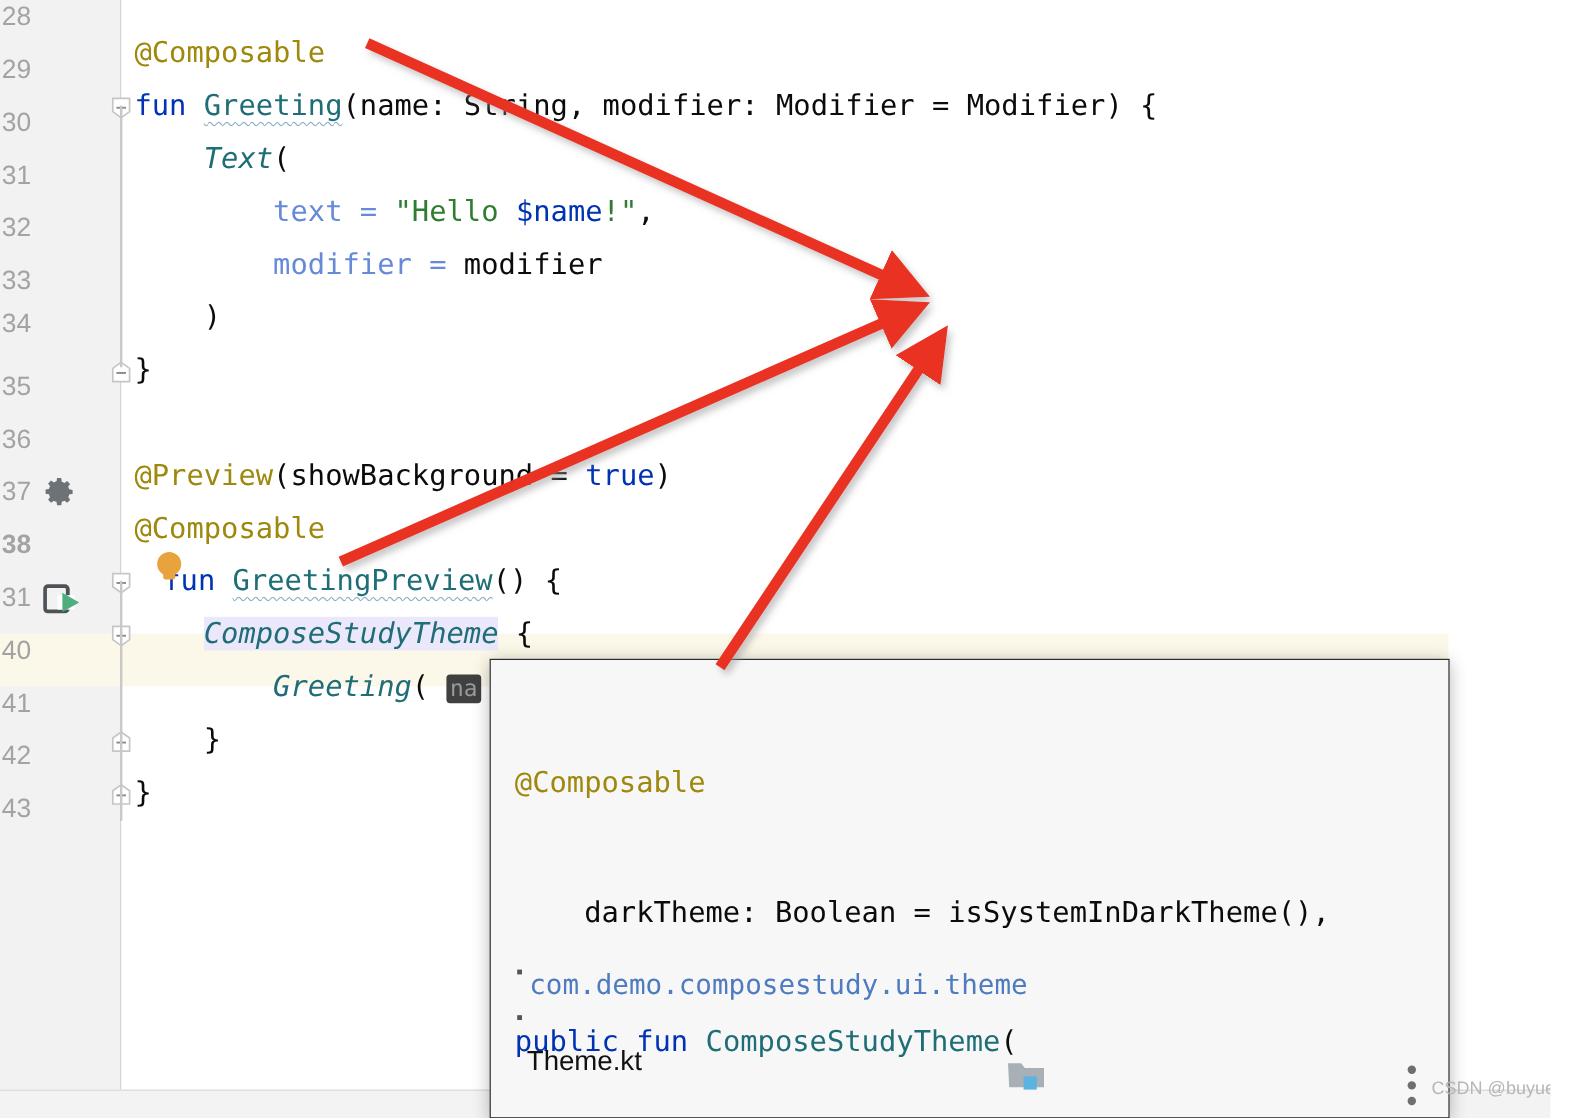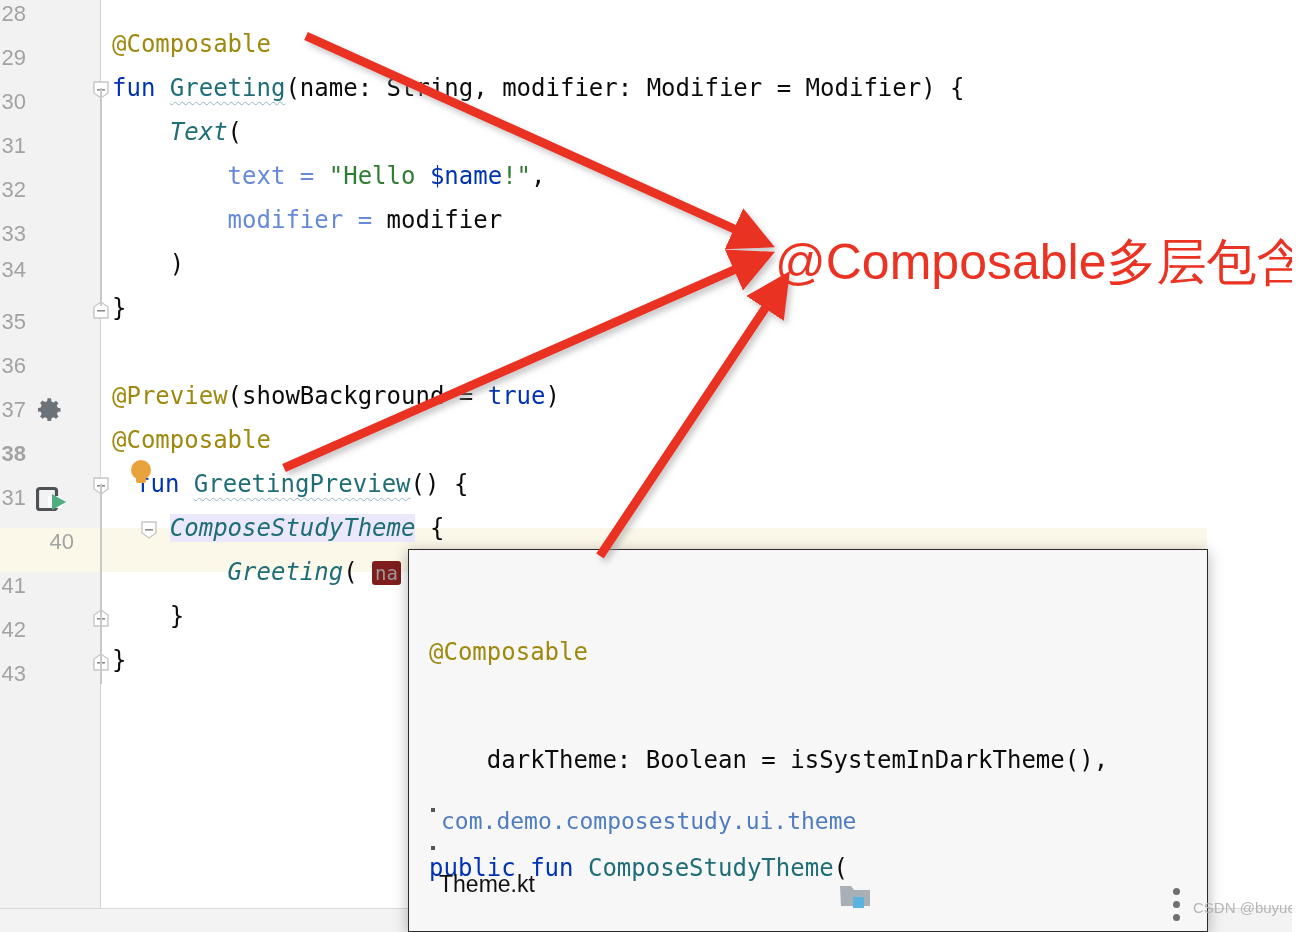--- a/index.html
+++ b/index.html
@@ -54,21 +54,21 @@
   
   .t-anno   { color:#9e880d; }
   .t-kw     { color:#0033b3; }
   .t-fn     { color:#1f6e77; }
   .t-fn-i   { color:#1f6e77; font-style:italic; }
   .t-param  { color:#6689d8; }
   .t-str    { color:#2e7d32; }
   .t-var    { color:#0b0b0b; }
   .t-plain  { color:#0b0b0b; }
   .t-num    { color:#0033b3; }
-  .t-hint   { color:#9a9a9a; background:#7f1d1d; border-radius:3px; padding:1px 3px; font-size:19px; }
+  .t-hint   { color:#9a9a9a; background:#404040; border-radius:3px; padding:1px 3px; font-size:19px; }
 
   .squiggle {
     text-decoration: underline;
     text-decoration-style: wavy;
     text-decoration-color:#8fb3c4;
     text-decoration-thickness:1px;
     text-underline-offset:5px;
   }
   .ident-hl { background:#ece8fb; }
 
@@ -196,21 +196,21 @@
           <svg class="gicon run-i" viewBox="0 0 34 26">
             <rect x="1.5" y="2.5" width="19" height="21" rx="2.5" fill="none" stroke="#4e5256" stroke-width="3.2"></rect>
             <rect x="12" y="10" width="14" height="12" fill="#ffffff"></rect>
             <path d="M16 8 L30 16 L16 24 z" fill="#4caf7d"></path>
           </svg>
           <svg class="fold" style="left:91px;" viewBox="0 0 20 20">
             <path d="M3 2 h14 v11 l-7 5 l-7 -5 z" fill="#ffffff" stroke="#c6c6c6" stroke-width="1.4"></path>
             <rect x="6" y="9" width="8" height="1.6" fill="#8c8c8c"></rect>
           </svg>
         </div>
-        <div class="gline" style="top: 520px; margin-left: 48px;">
+        <div class="gline" style="top: 520px;">
           <span class="gnum">40</span>
           <svg class="fold" style="left:91px;" viewBox="0 0 20 20">
             <path d="M3 2 h14 v11 l-7 5 l-7 -5 z" fill="#ffffff" stroke="#c6c6c6" stroke-width="1.4"></path>
             <rect x="6" y="9" width="8" height="1.6" fill="#8c8c8c"></rect>
           </svg>
         </div>
         <div class="gline" style="top: 564px;">
           <span class="gnum">41</span>
         </div>
         <div class="gline" style="top: 608px;">
@@ -310,17 +310,16 @@
         <path d="M0,0 L5,2.5 L0,5 z" fill="#ea3323"></path>
       </marker>
     </defs>
     <g filter="url(#arrowShadow)" stroke="#ea3323" stroke-width="9" fill="none" stroke-linecap="butt" marker-end="url(#head)">
       <line x1="306" y1="36" x2="752" y2="237"></line>
       <line x1="284" y1="468" x2="752" y2="262"></line>
       <line x1="600" y1="556" x2="776" y2="292"></line>
     </g>
   </svg>
 
-  <div class="anno-text">@Composable多层包含</div>
 
   <div class="watermark">CSDN @buyue__</div>
 
 </div>
 
 </body></html>

